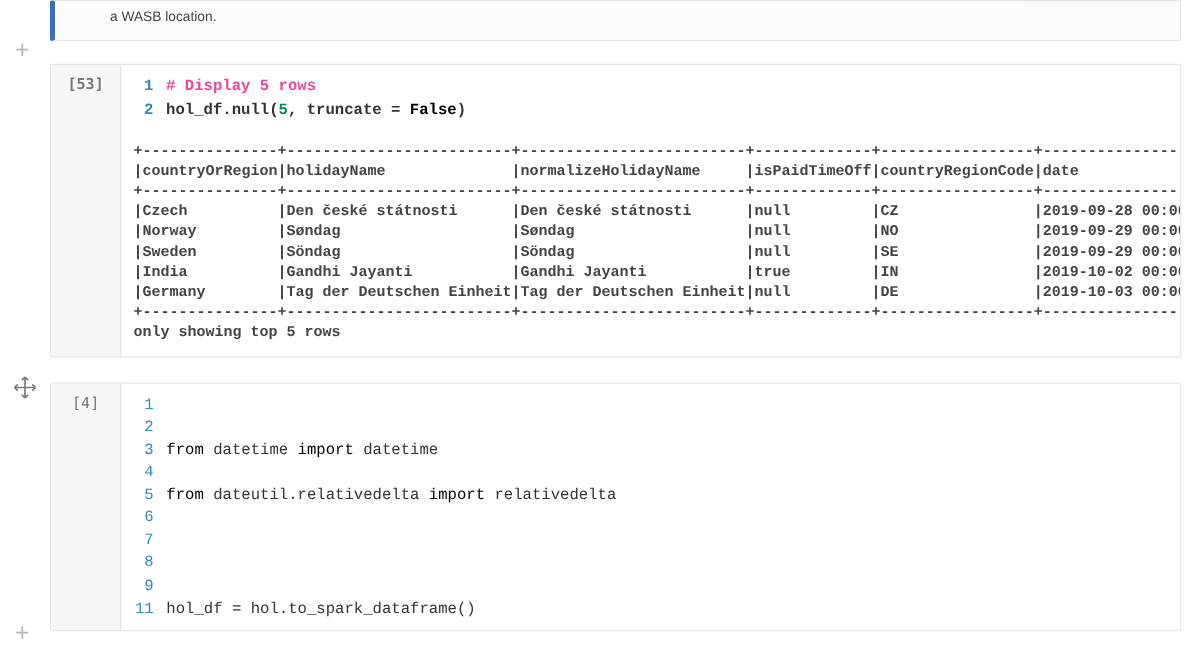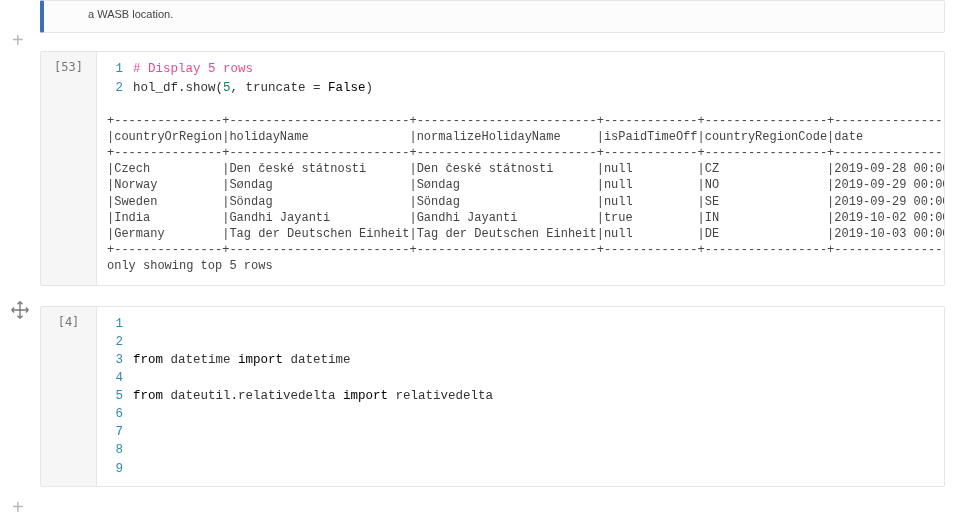--- a/index.html
+++ b/index.html
@@ -115,31 +115,31 @@
   </span>
   <span class="add-cell" style="top:497px">+</span>
 </div>
 
 <div class="content-area">
 
   <div class="md-cell">
     <span>a WASB location.</span>
   </div>
 
-  <div class="cell" style="margin-top:18px;">
+  <div class="cell" style="margin-top:18px;font-weight:bold;">
     <div class="cell-prompt">[53]</div>
     <div class="cell-body">
       <div class="code-block" id="code1">
           <div class="code-line">
             <span class="code-ln">1</span>
             <span class="code-text"><span class="tok-comment"># Display 5 rows</span></span>
           </div>
           <div class="code-line">
             <span class="code-ln">2</span>
-            <span class="code-text"><span>hol_df.show(</span><span class="tok-num">5</span><span>, truncate = </span><span class="tok-keyword">False</span><span>)</span></span>
+            <span class="code-text"><span>hol_df.null(</span><span class="tok-num">5</span><span>, truncate = </span><span class="tok-keyword">False</span><span>)</span></span>
           </div>
         </div>
       <div class="output-block">+---------------+-------------------------+-------------------------+-------------+-----------------+-------------------+
 |countryOrRegion|holidayName              |normalizeHolidayName     |isPaidTimeOff|countryRegionCode|date               |
 +---------------+-------------------------+-------------------------+-------------+-----------------+-------------------+
 |Czech          |Den české státnosti      |Den české státnosti      |null         |CZ               |2019-09-28 00:00:00|
 |Norway         |Søndag                   |Søndag                   |null         |NO               |2019-09-29 00:00:00|
 |Sweden         |Söndag                   |Söndag                   |null         |SE               |2019-09-29 00:00:00|
 |India          |Gandhi Jayanti           |Gandhi Jayanti           |true         |IN               |2019-10-02 00:00:00|
 |Germany        |Tag der Deutschen Einheit|Tag der Deutschen Einheit|null         |DE               |2019-10-03 00:00:00|
@@ -177,17 +177,21 @@
           <div class="code-line">
             <span class="code-ln">7</span>
             <span class="code-text"><span></span></span>
           </div>
           <div class="code-line">
             <span class="code-ln">8</span>
           </div>
           <div class="code-line">
             <span class="code-ln">9</span>
           </div>
+          <div class="code-line">
+            <span class="code-ln">11</span>
+            <span class="code-text"><span>hol_df = hol.to_spark_dataframe()</span></span>
+          </div>
         </div>
     </div>
   </div>
 
 </div>
 
 </body></html>

